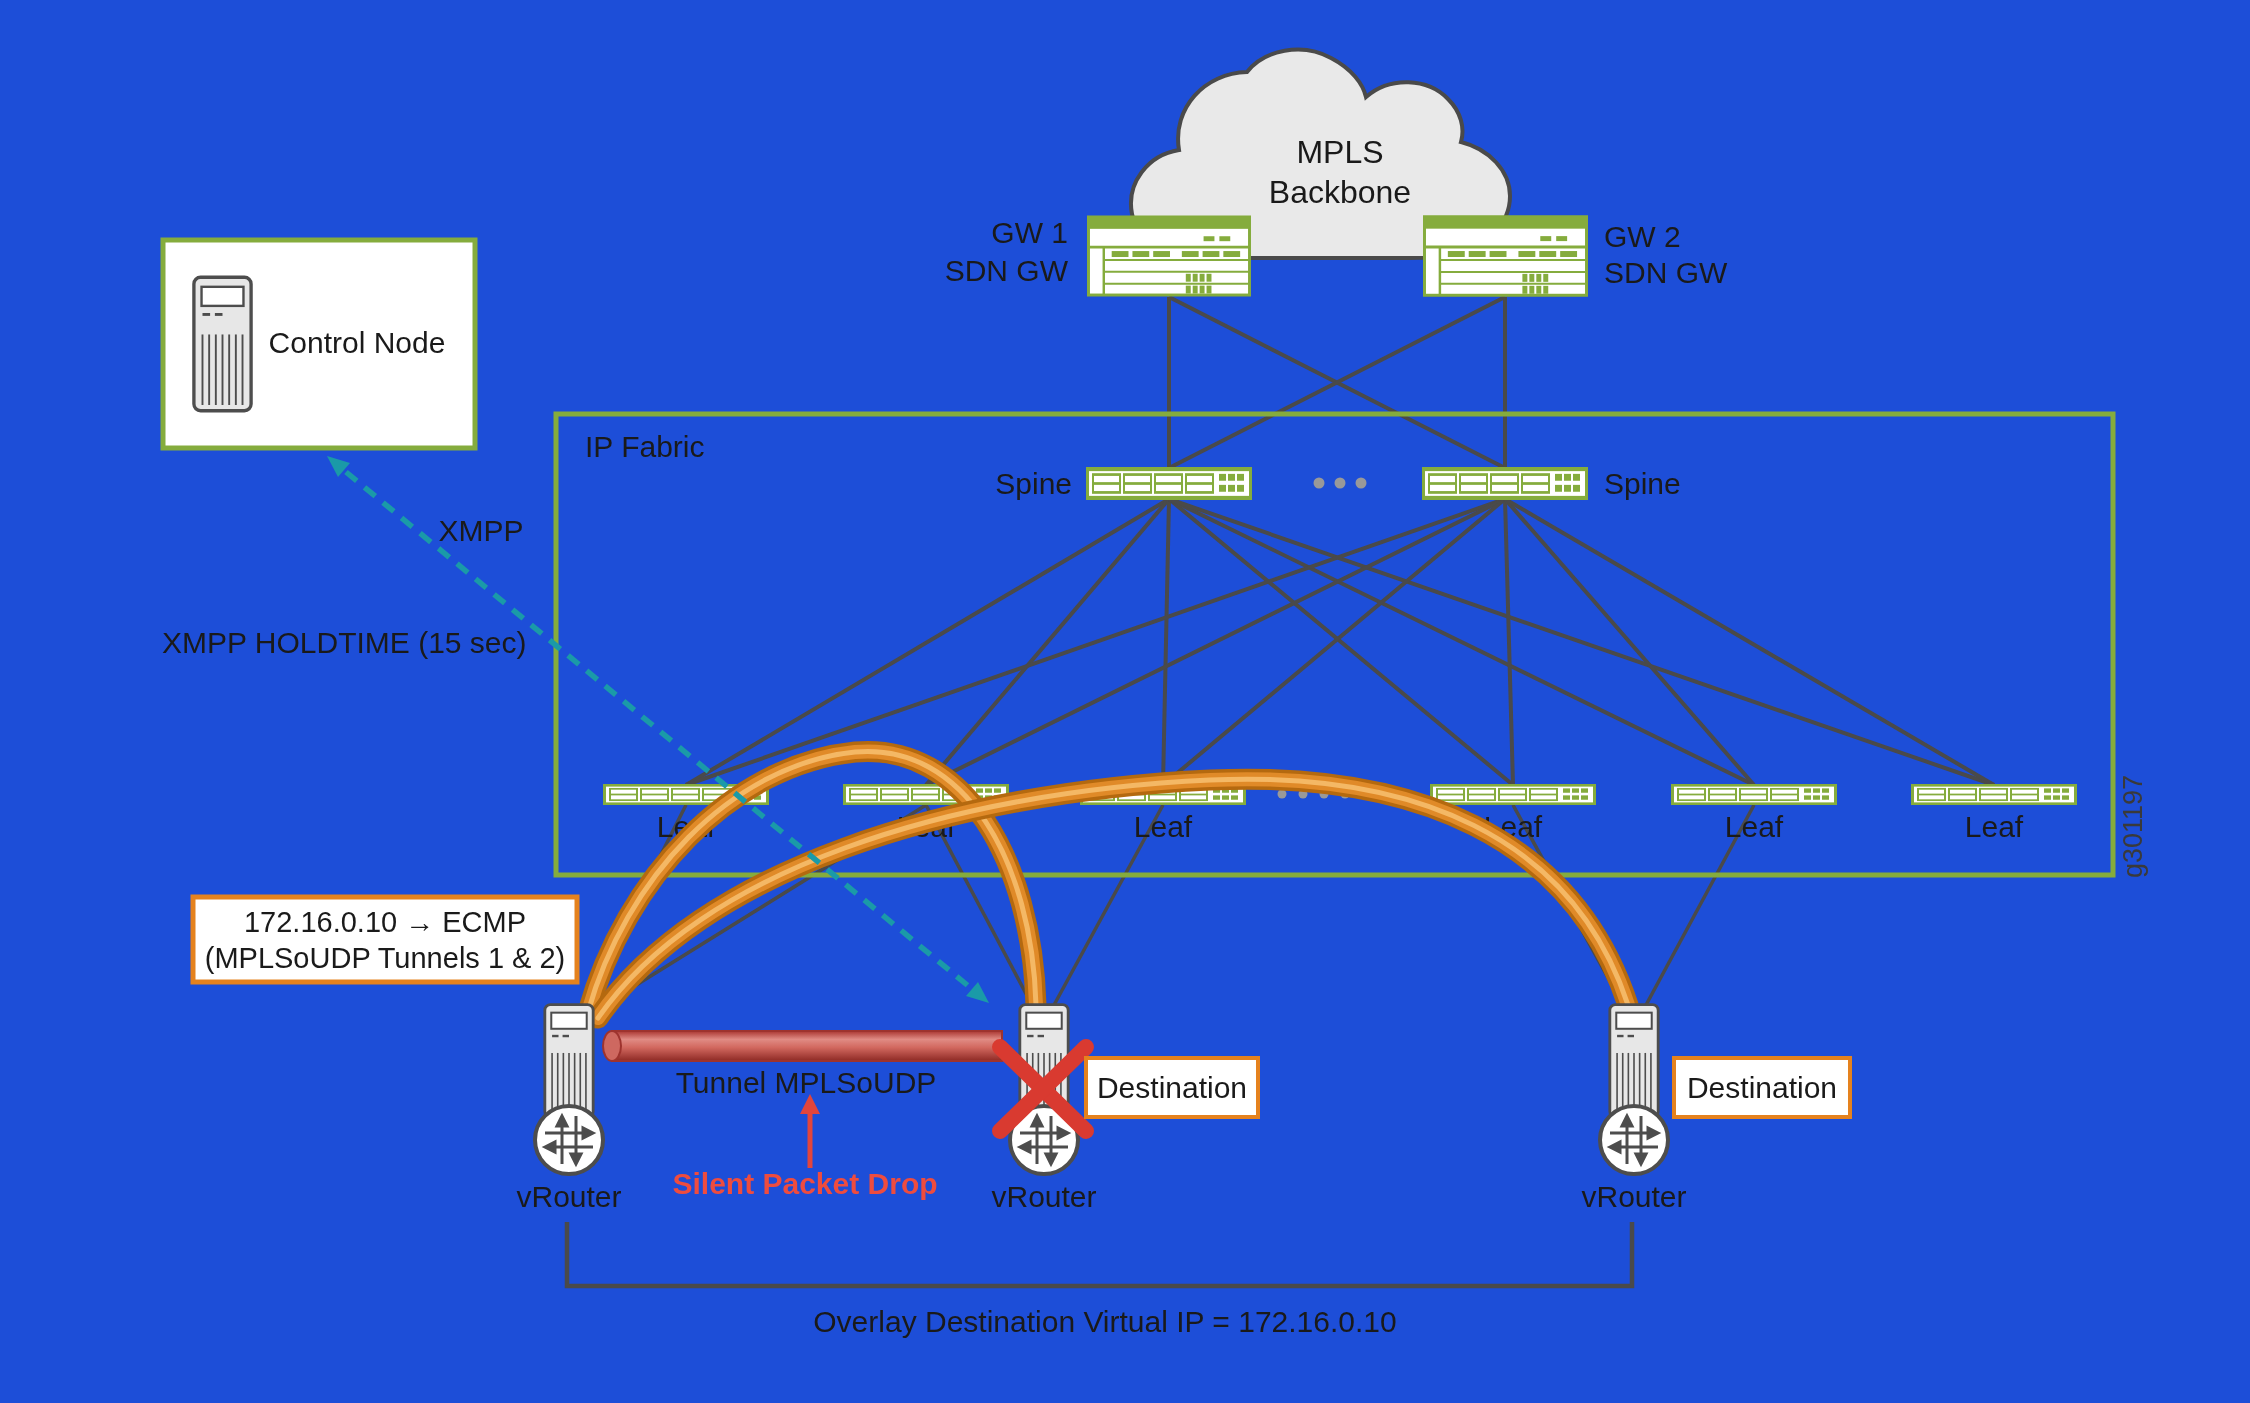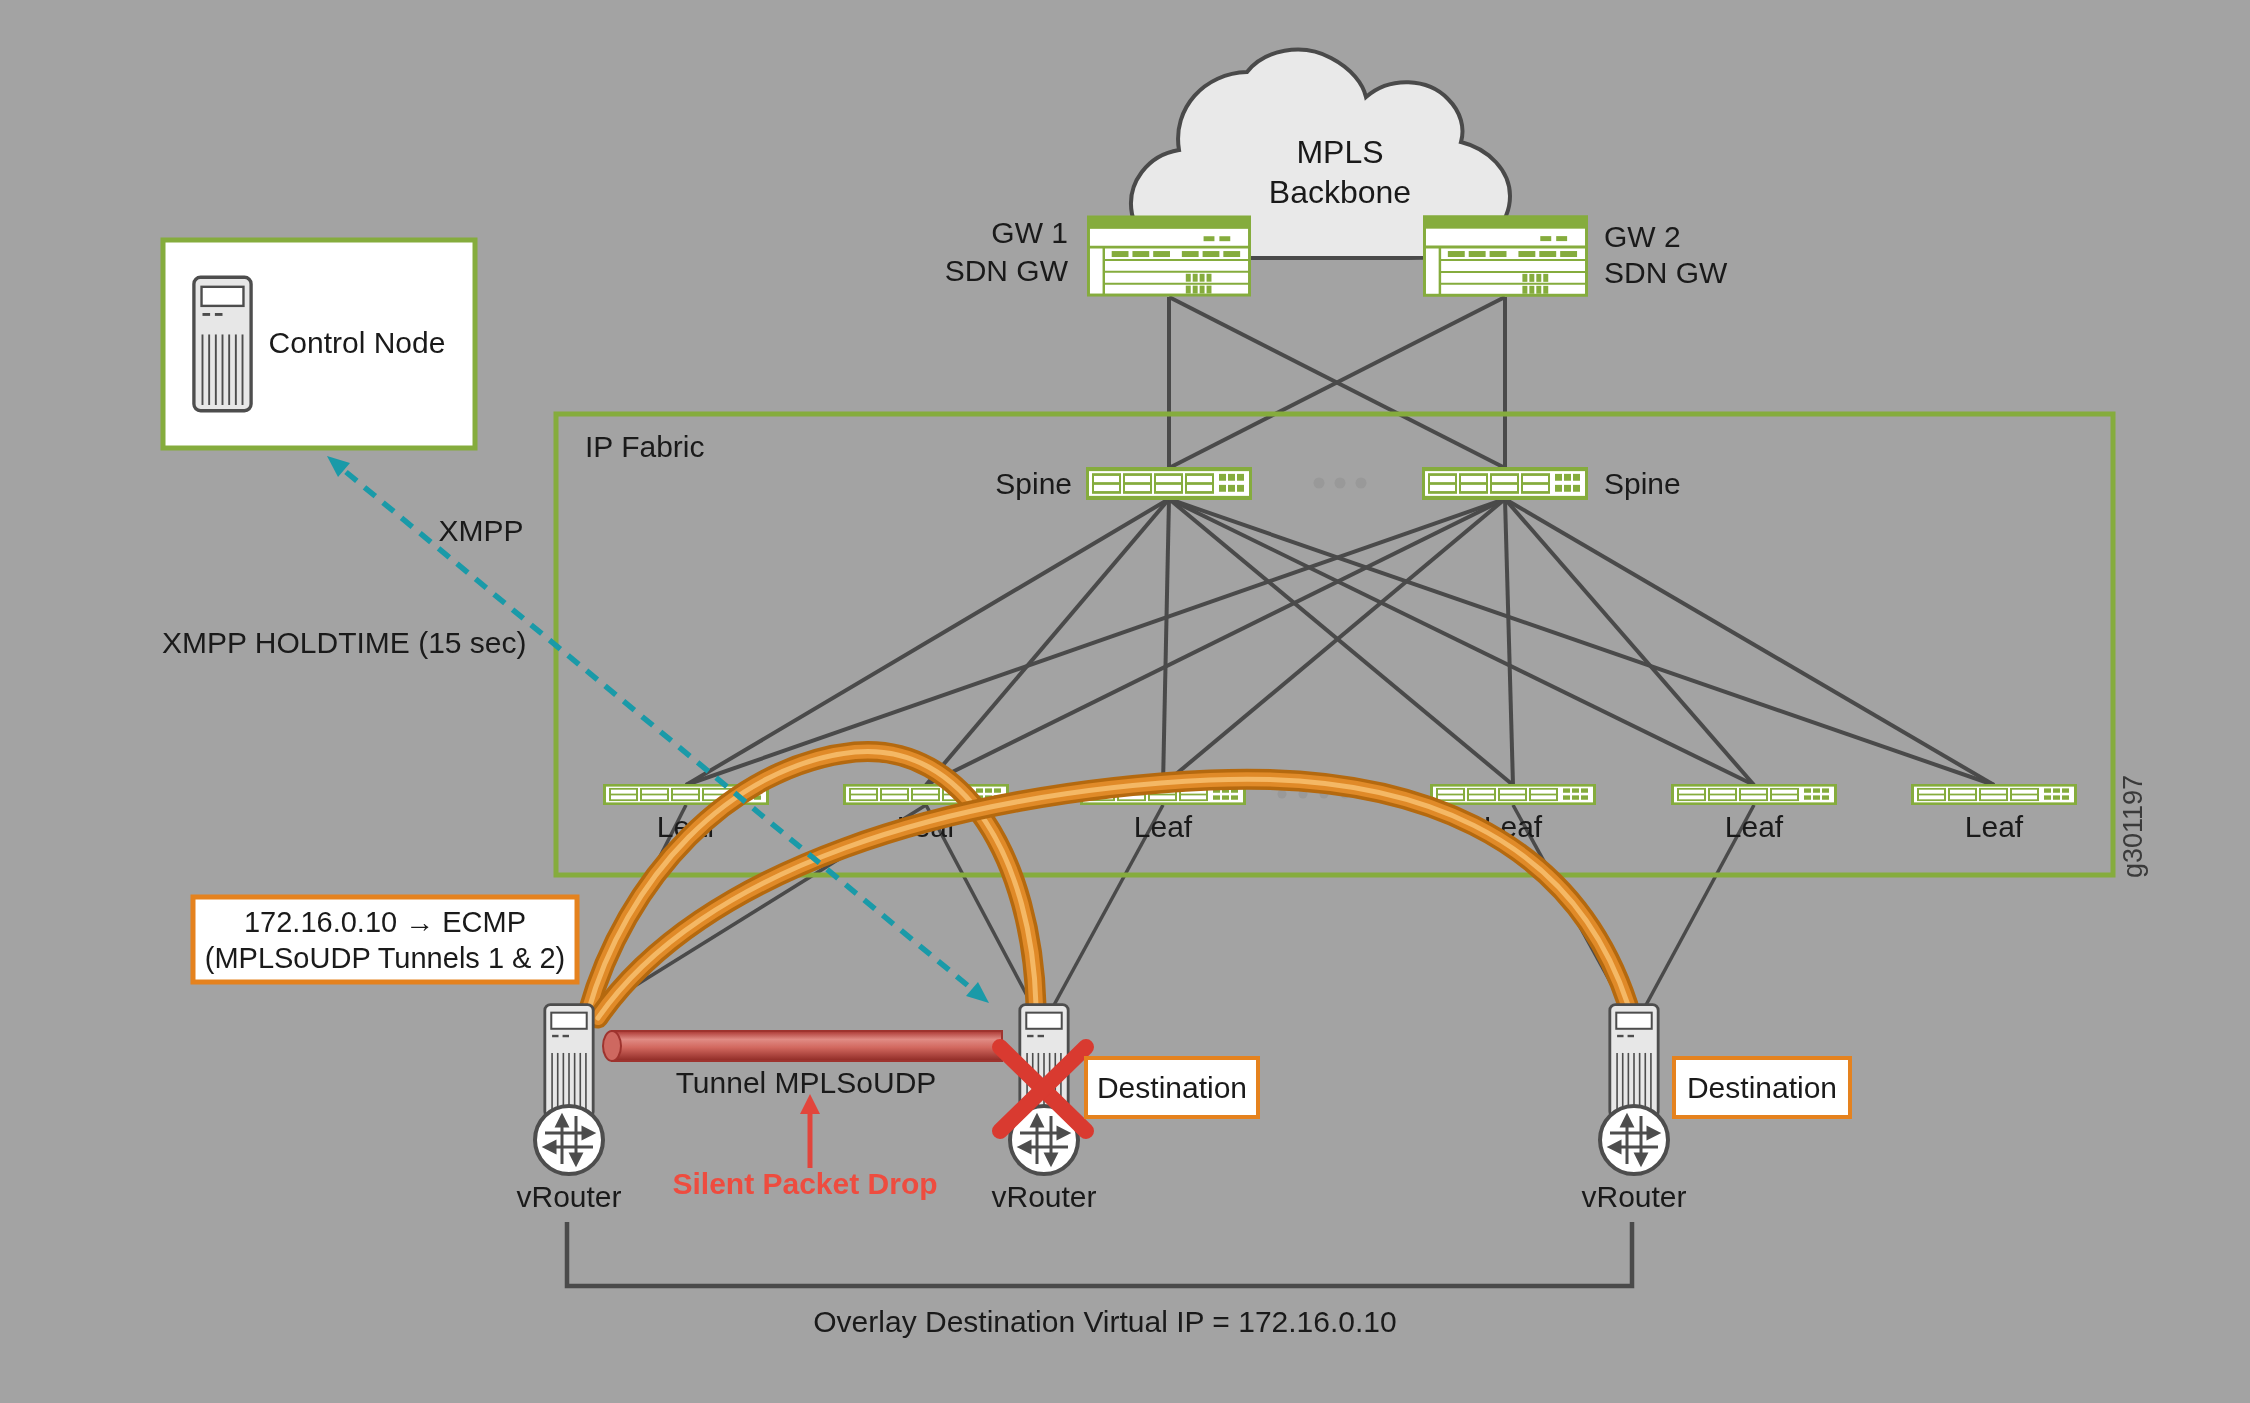--- a/index.html
+++ b/index.html
@@ -1,16 +1,16 @@
 <!DOCTYPE html>
 <html><head>
 <meta charset="utf-8">
 <style>
   html,body{margin:0;padding:0;background:#ffffff;}
-  .stage{position:relative;width:2250px;height:1403px;background:#a3a3a3;overflow:hidden;}
+  .stage{position:relative;width:2250px;height:1403px;background:#1d4ed8;overflow:hidden;}
   svg{display:block;}
   text{font-family:"Liberation Sans","DejaVu Sans",sans-serif;fill:#1a1a1a;}
   .lbl{font-size:30px;}
   .lbl-big{font-size:32px;}
   .lbl-box{font-size:29px;}
   .lbl-red{fill:#ee4c3f;font-weight:600;}
   .figid{font-size:27px;fill:#3a3a3a;}
 </style>
 </head>
 <body>

